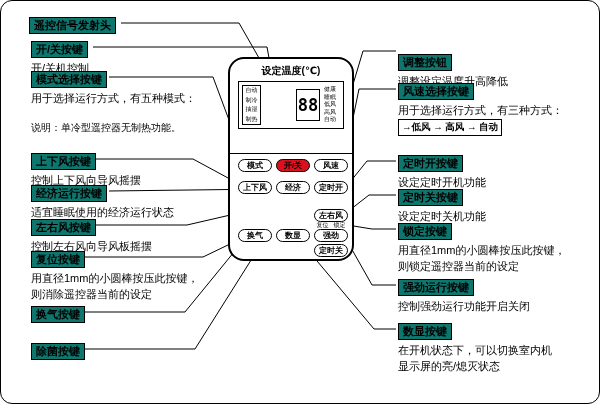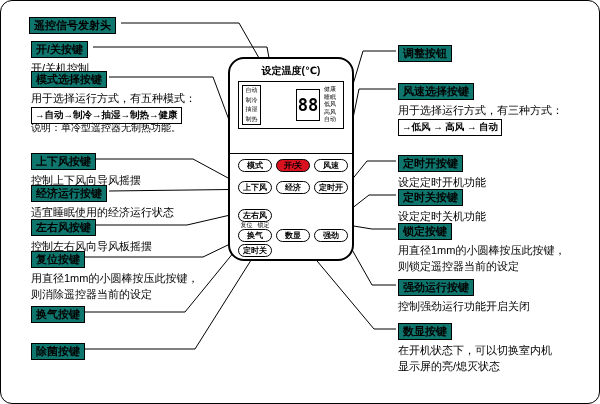--- a/index.html
+++ b/index.html
@@ -26,21 +26,21 @@
   .r-display { position:absolute; top:22px; left:8px; width:106px; height:48px;
                border:1.5px solid #000; display:flex; align-items:center;
                justify-content:space-between; padding:3px; }
   .disp-left { width:24px; height:40px; border:1px solid #000; font-size:6px;
                line-height:9.5px; text-align:center; overflow:hidden; }
   .disp-digits { width:30px; height:32px; border:1px solid #000; display:flex;
                  align-items:center; justify-content:center;
                  font-family:"DejaVu Sans Mono",monospace; font-size:17px; font-weight:bold;margin-left:35px; }
   .disp-right { width:26px; font-size:6px; line-height:7.5px; text-align:center; }
   .r-row { position:absolute; left:8px; width:110px; display:flex;
-           justify-content:space-between; align-items:flex-start; }
+           justify-content:space-between; align-items:flex-end; }
   .row-adjust { top:74px; align-items:center; }
   .row-1 { top:100px; } .row-2 { top:122px; } .row-3 { top:144px;flex-direction:column; } .row-4 { top:170px; }
   .r-divider { position:absolute; top:94px; left:0; width:100%; border-top:1px solid #000; }
   .rbtn { width:34px; height:13px; border:1px solid #000; border-radius:7px;
           background:#fff; font-size:8px; font-weight:bold; line-height:10px;
           text-align:center; font-family:inherit; padding:0; cursor:pointer; }
   .rbtn.power { background:#d8121f; color:#000; }
   .adjbtn { width:30px; height:13px; border:1px solid #000; border-radius:7px;
             background:#fff; font-size:7px; line-height:10px; text-align:center;
             padding:0; cursor:pointer; }
@@ -140,21 +140,20 @@
   </div>
 
   <div class="ann" style="left:30px;top:38px">
     <span class="t">开/关按键</span>
     <div class="d">开/关机控制</div>
   </div>
 
   <div class="ann" style="left:30px;top:68px">
     <span class="t">模式选择按键</span>
     <div class="d">用于选择运行方式，有五种模式：</div>
-    <span class="seqbox">→自动→制冷→抽湿→制热→健康</span>
   </div>
 
   <div class="note" style="left:30px;top:120px">说明：单冷型遥控器无制热功能。</div>
 
   <div class="ann" style="left:30px;top:150px">
     <span class="t">上下风按键</span>
     <div class="d">控制上下风向导风摇摆</div>
   </div>
 
   <div class="ann" style="left:30px;top:182px">
@@ -174,22 +173,23 @@
   </div>
 
   <div class="ann" style="left:30px;top:303px">
     <span class="t">换气按键</span>
   </div>
 
   <div class="ann" style="left:30px;top:340px">
     <span class="t">除菌按键</span>
   </div>
 
-  <div class="ann" style="left:397px;top:42px">
+  <div class="ann" style="left:397px;top:51px">
     <span class="t">调整按钮</span>
+    <div class="d">调整设定温度升高降低</div>
   </div>
 
   <div class="ann" style="left:397px;top:80px">
     <span class="t">风速选择按键</span>
     <div class="d">用于选择运行方式，有三种方式：</div>
     <span class="seqbox">→低风 → 高风 → 自动</span>
   </div>
 
   <div class="ann" style="left:397px;top:152px">
     <span class="t">定时开按键</span>

